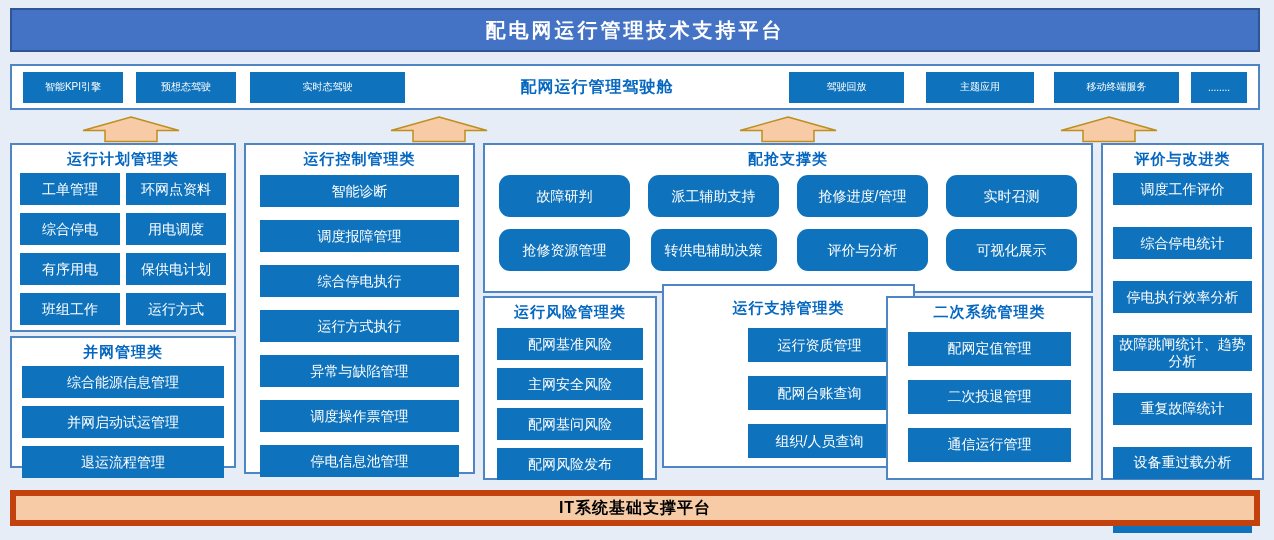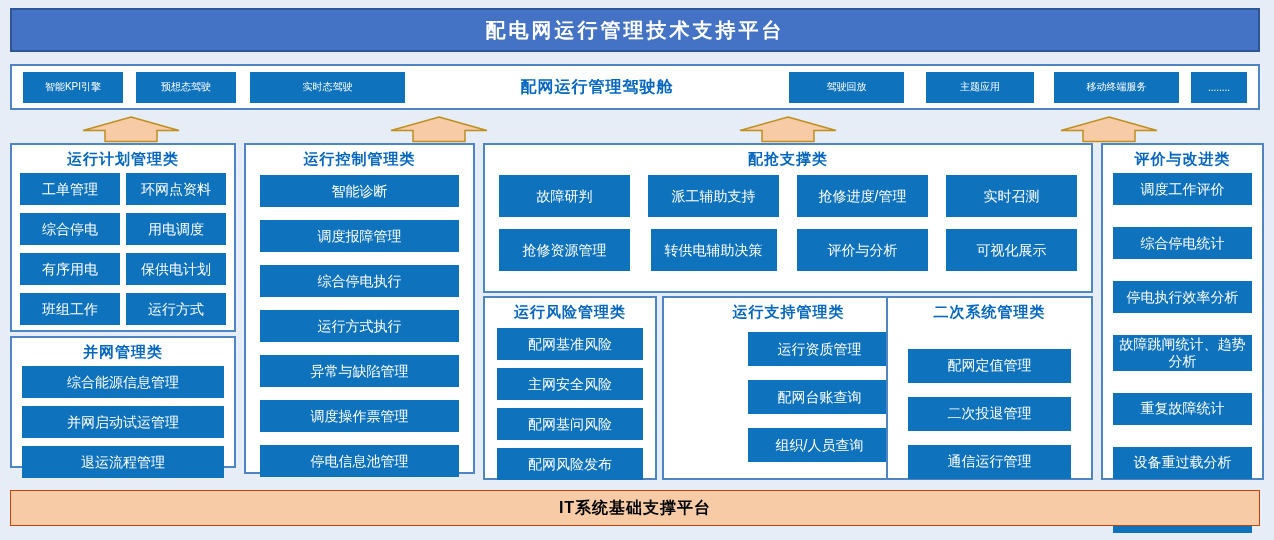--- a/index.html
+++ b/index.html
@@ -60,38 +60,38 @@
   .col-flex{display:flex;flex-direction:column;padding:0 10px 8px;}
   .gap8{gap:8px;} .gap11{gap:22px;} .gap13{gap:13px;} .gap14{gap:14px;}
   .two-col{
     display:grid;grid-template-columns:1fr 1fr;
     gap:8px 6px;padding:0 8px 8px;
   }
   .four-col{
     display:grid;grid-template-columns:1fr 1fr 1fr 1fr;
     gap:12px 18px;padding:2px 14px 10px;
   }
-  .four-col .pbtn{min-height:40px;}
+  .four-col .pbtn{min-height:40px;border-radius:11px;}
   .w-narrow{max-width:118px;width:100%;justify-self:center;margin:0 auto;}
   .pad-top{padding-top:6px;}
 
   
   .panel-plan      {left:10px;  top:143px; width:226px; height:189px;}
   .panel-grid      {left:10px;  top:336px; width:226px; height:132px;}
   .panel-control   {left:244px; top:143px; width:231px; height:331px;}
   .panel-repair    {left:483px; top:143px; width:610px; height:150px;}
   .panel-risk      {left:483px; top:296px; width:174px; height:184px;}
-  .panel-support   {left:662px; top:296px; width:253px; height:184px;}
-  .panel-secondary {left:886px; top:296px; width:207px; height:184px;gap:17px;}
+  .panel-support   {left:662px; top:284px; width:253px; height:184px;justify-content:flex-end;}
+  .panel-secondary {left:886px; top:296px; width:207px; height:184px;}
   .panel-eval      {left:1101px;top:143px; width:163px; height:337px;}
 
   
   .footer{
     left:10px;top:490px;width:1250px;height:36px;
-    background:#F6CBA5;border:1px solid #c2410c;
+    background:#F6CBA5;border:6px solid #c2410c;
     display:flex;align-items:center;justify-content:center;
     color:#000;font-size:16px;font-weight:bold;letter-spacing:1px;
   }
 </style>
 </head>
 <body>
 
 <div id="stage">
 
   <div class="abs top-banner">

